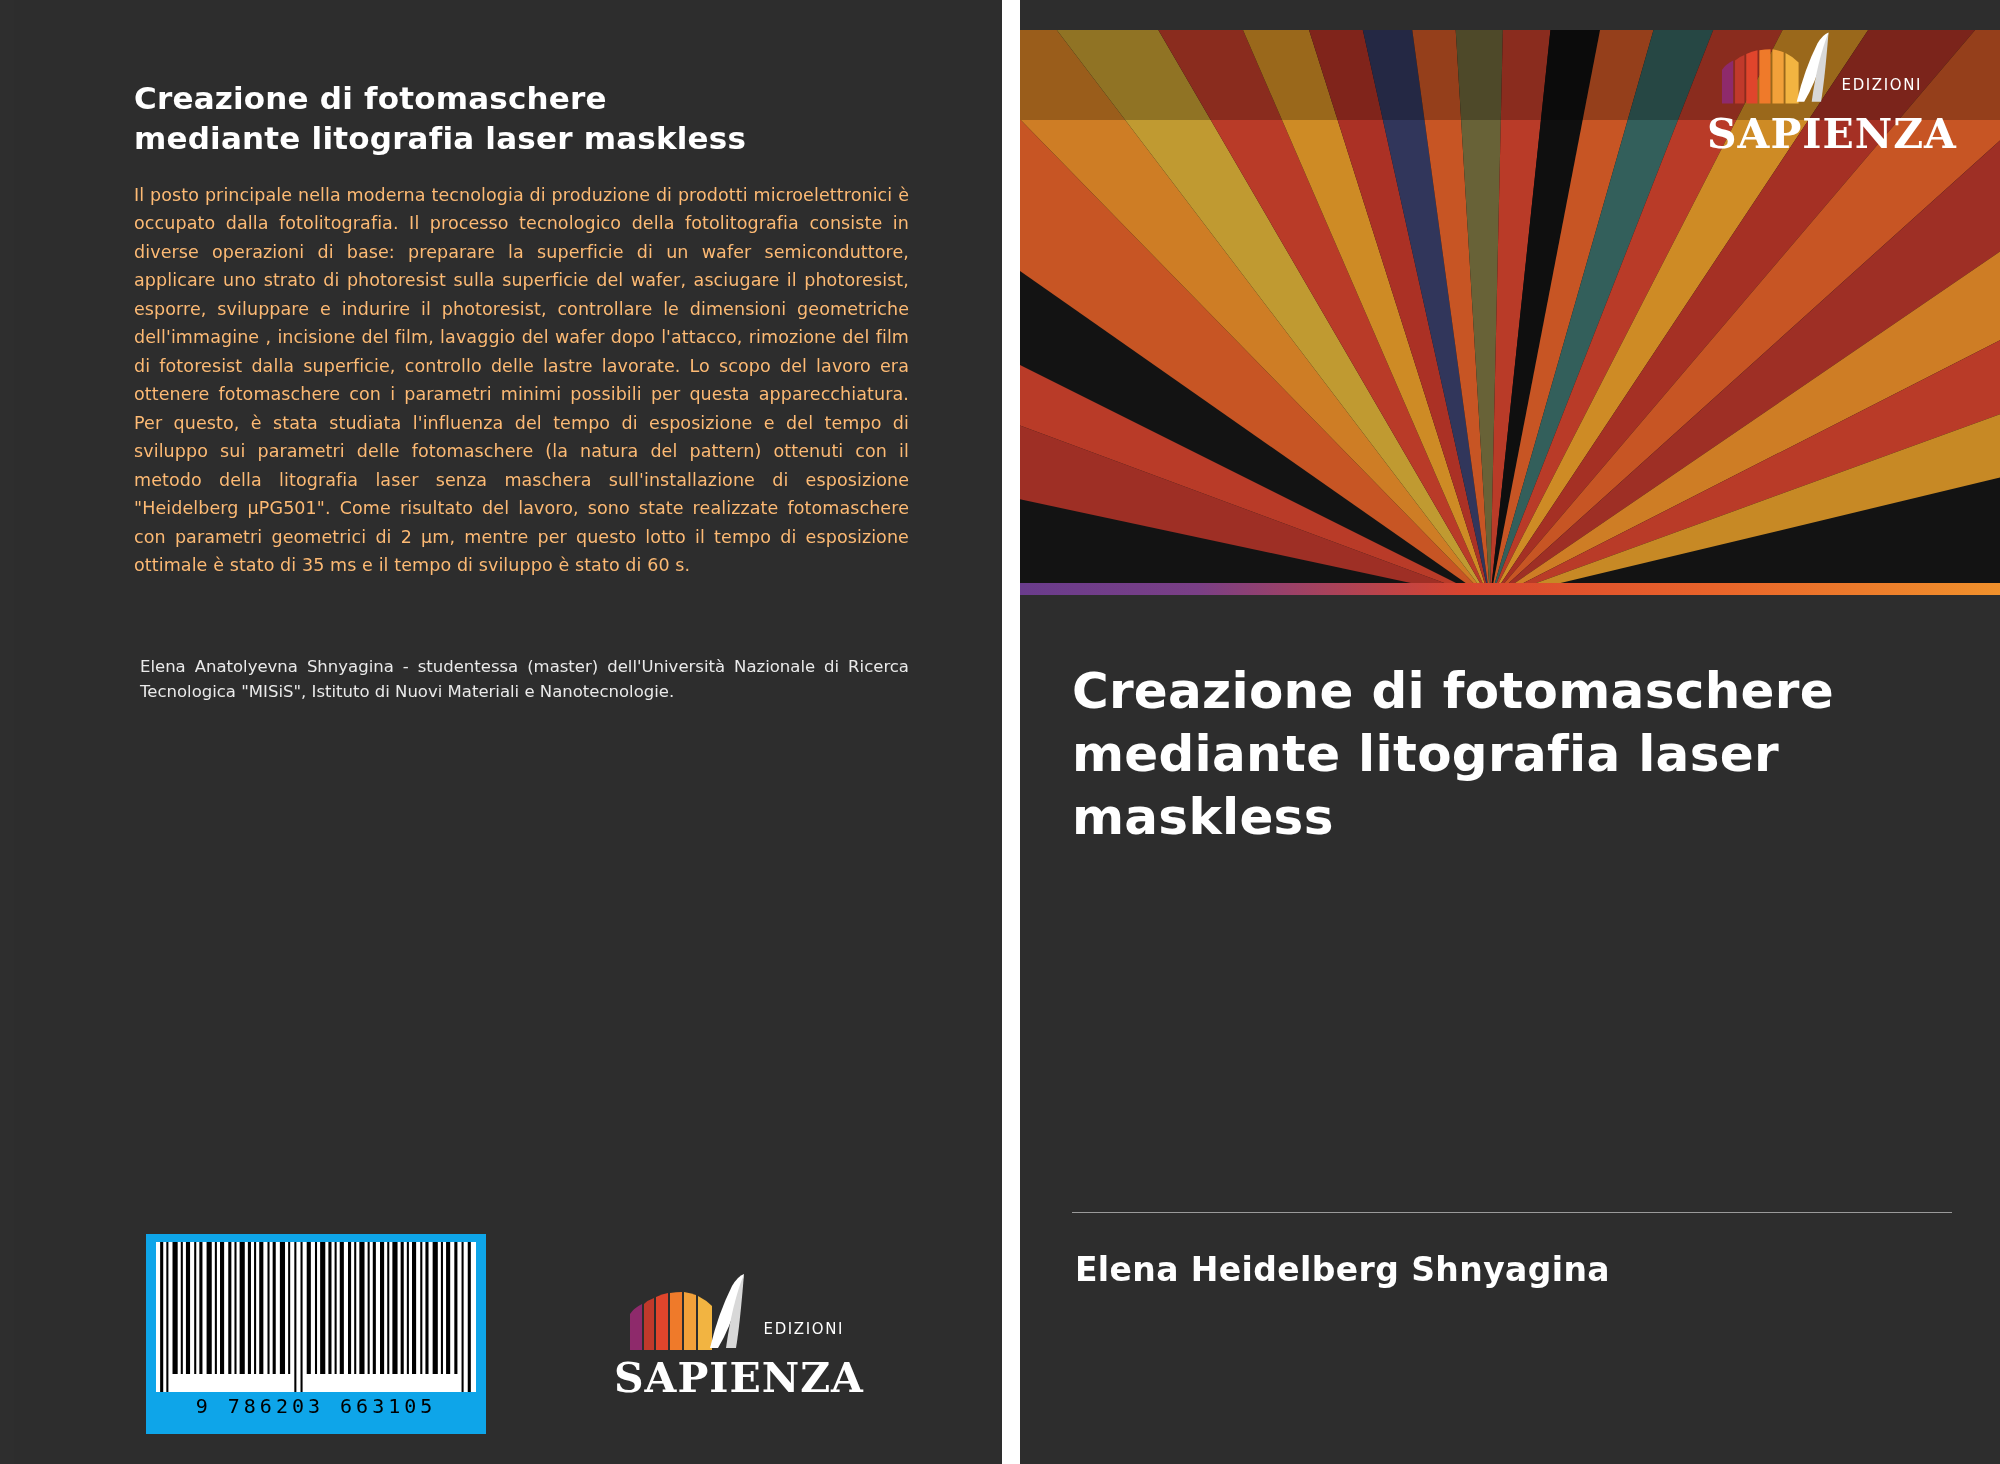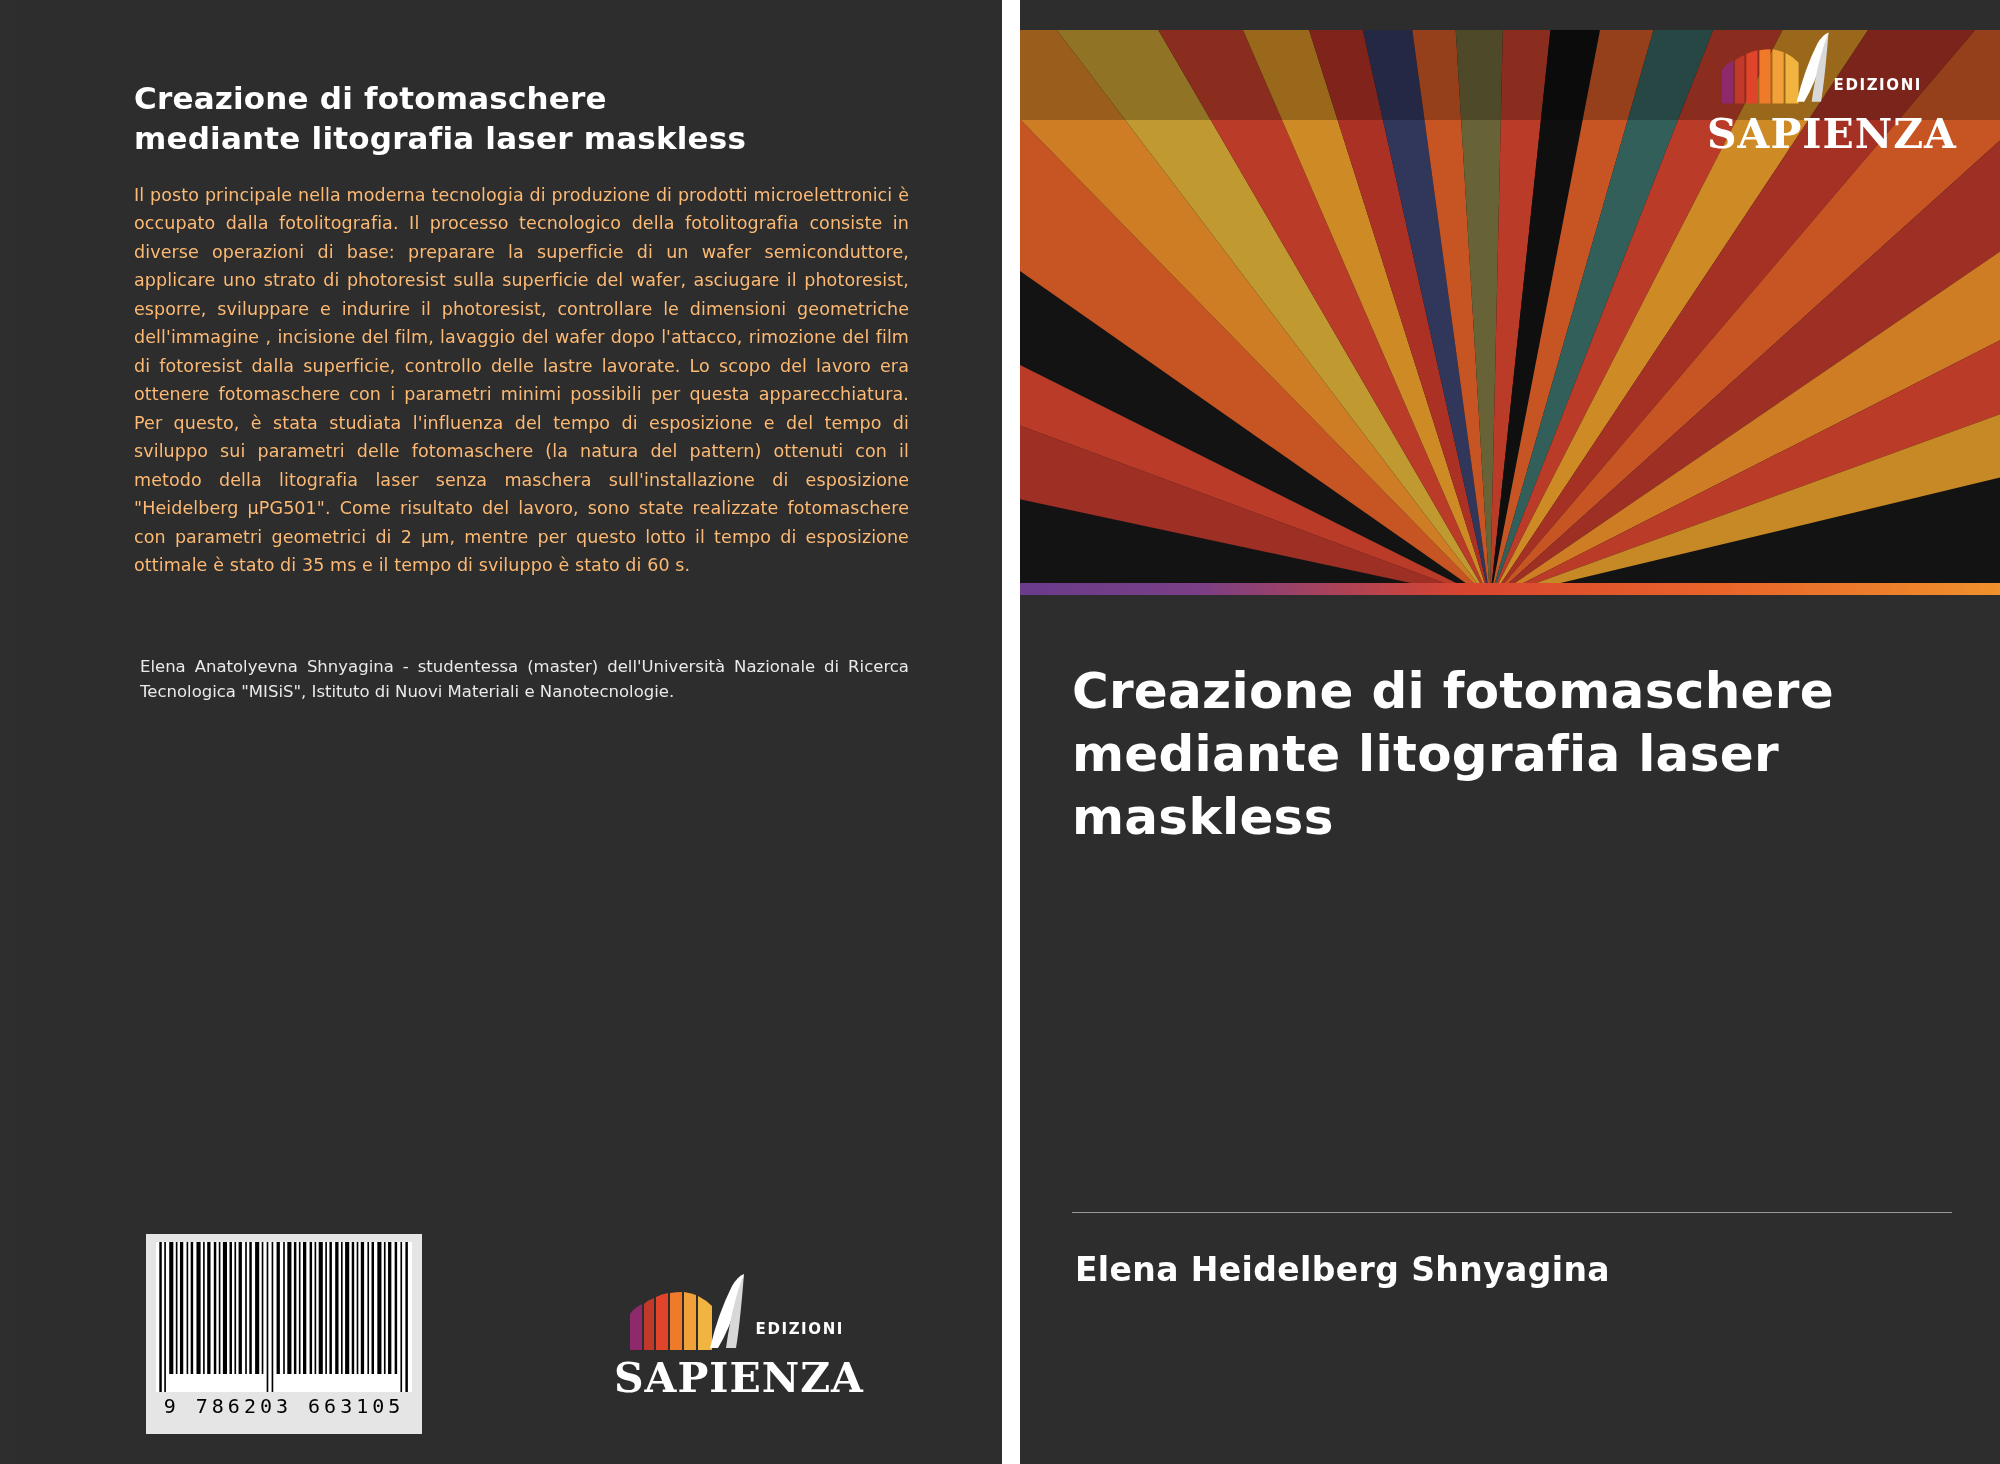--- a/index.html
+++ b/index.html
@@ -57,23 +57,23 @@
     line-height: 1.55;
     margin-top: 74px;
     padding-left: 6px;
     text-align: justify;
   }
   
   .barcode-box {
     position: absolute;
     left: 132px;
     bottom: 30px;
-    width: 276px;
+    width: 340px;
     height: 200px;
-    background: #e5e5e5;
+    background: #0ea5e9;
     padding: 8px 10px 4px 10px;
     box-sizing: border-box;
   }
   .barcode-bars {
     width: 100%;
     height: 150px;
     display: block;
   }
   .barcode-digits {
     font-family: "DejaVu Sans Mono", monospace;
@@ -101,21 +101,21 @@
     position: relative;
     height: 78px;
   }
   .logo-edizioni {
     position: absolute;
     right: 0;
     top: 46px;
     color: #ffffff;
     font-size: 15px;
     letter-spacing: 1.6px;
-    font-weight: bold;
+    font-weight: normal;
   }
   .logo-sapienza {
     font-family: "DejaVu Serif", serif;
     font-weight: bold;
     color: #ffffff;
     font-size: 41px;
     letter-spacing: 1px;
     text-align: right;
     margin-top: 2px;
   }

